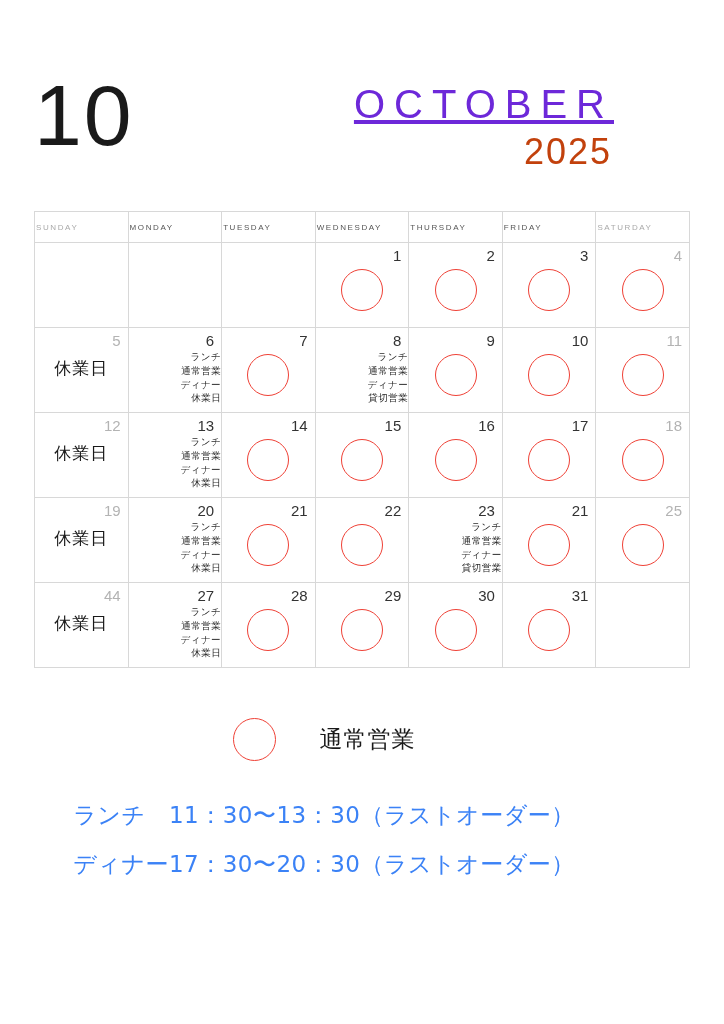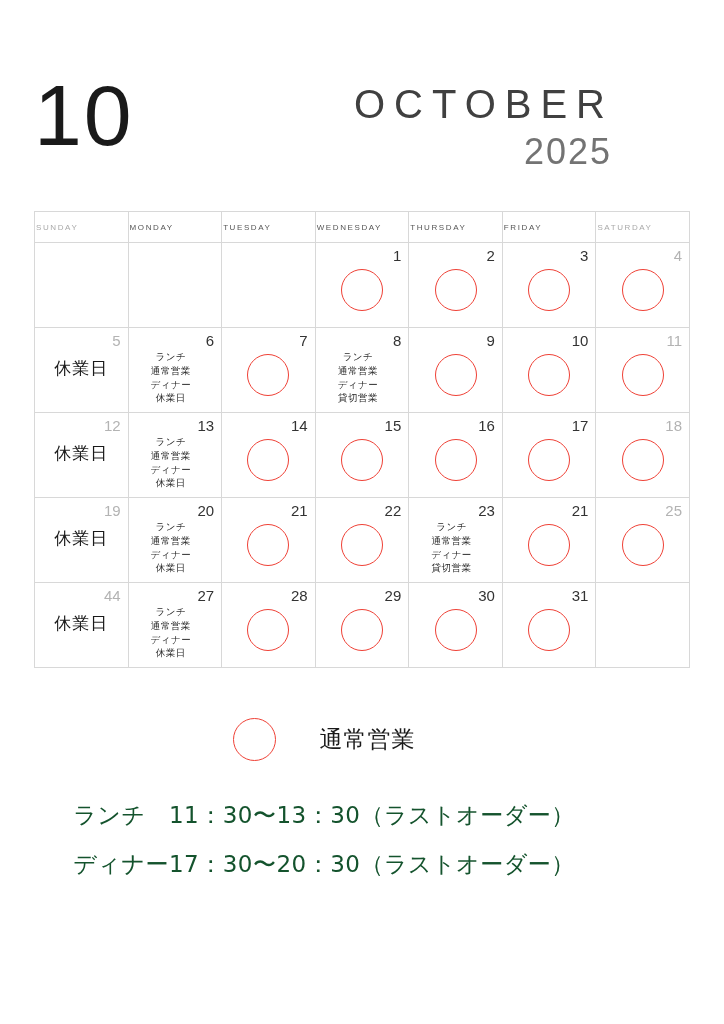--- a/index.html
+++ b/index.html
@@ -40,31 +40,32 @@
     color: #1a1a1a;
     font-family: "Liberation Sans", sans-serif;
   }
   .month-name {
     position: absolute;
     right: 0;
     top: 12px;
     font-size: 40px;
     font-weight: 300;
     letter-spacing: 9px;
-    color: #404040;
+    color: #6d28d9;
     line-height: 1;
+    text-decoration: underline;
   }
   .year {
     position: absolute;
     right: 2px;
     top: 62px;
     font-size: 36px;
     font-weight: 300;
     letter-spacing: 2px;
-    color: #737373;
+    color: #c2410c;
     line-height: 1;
   }
 
   
   .calendar {
     position: absolute;
     left: 34px;
     top: 211px;
     width: 656px;
     border-collapse: collapse;
@@ -123,23 +124,23 @@
     top: 29px;
     text-align: center;
     font-size: 17px;
     color: #1a1a1a;
     font-family: "DejaVu Sans", sans-serif;
     letter-spacing: 1px;
   }
   .notes {
     position: absolute;
     left: 0;
-    right: 8px;
+    right: 0;
     top: 22px;
-    text-align: center;
+    text-align: right;
     font-size: 9.5px;
     line-height: 1.45;
     color: #2a2a2a;
     font-family: "DejaVu Sans", sans-serif;
   }
   .notes span {
     display: block;
     letter-spacing: 0.5px;
   }
 
@@ -169,21 +170,21 @@
   }
   .hours {
     position: absolute;
     left: 0;
     right: 0;
     top: 800px;
     text-align: center;
   }
   .hours-line {
     font-size: 23px;
-    color: #14532d;
+    color: #3b82f6;
     font-family: "DejaVu Sans", sans-serif;
     letter-spacing: 0.5px;
     margin-bottom: 18px;
     white-space: nowrap;
   }
 </style>
 </head>
 <body>
 
 <div class="page">

